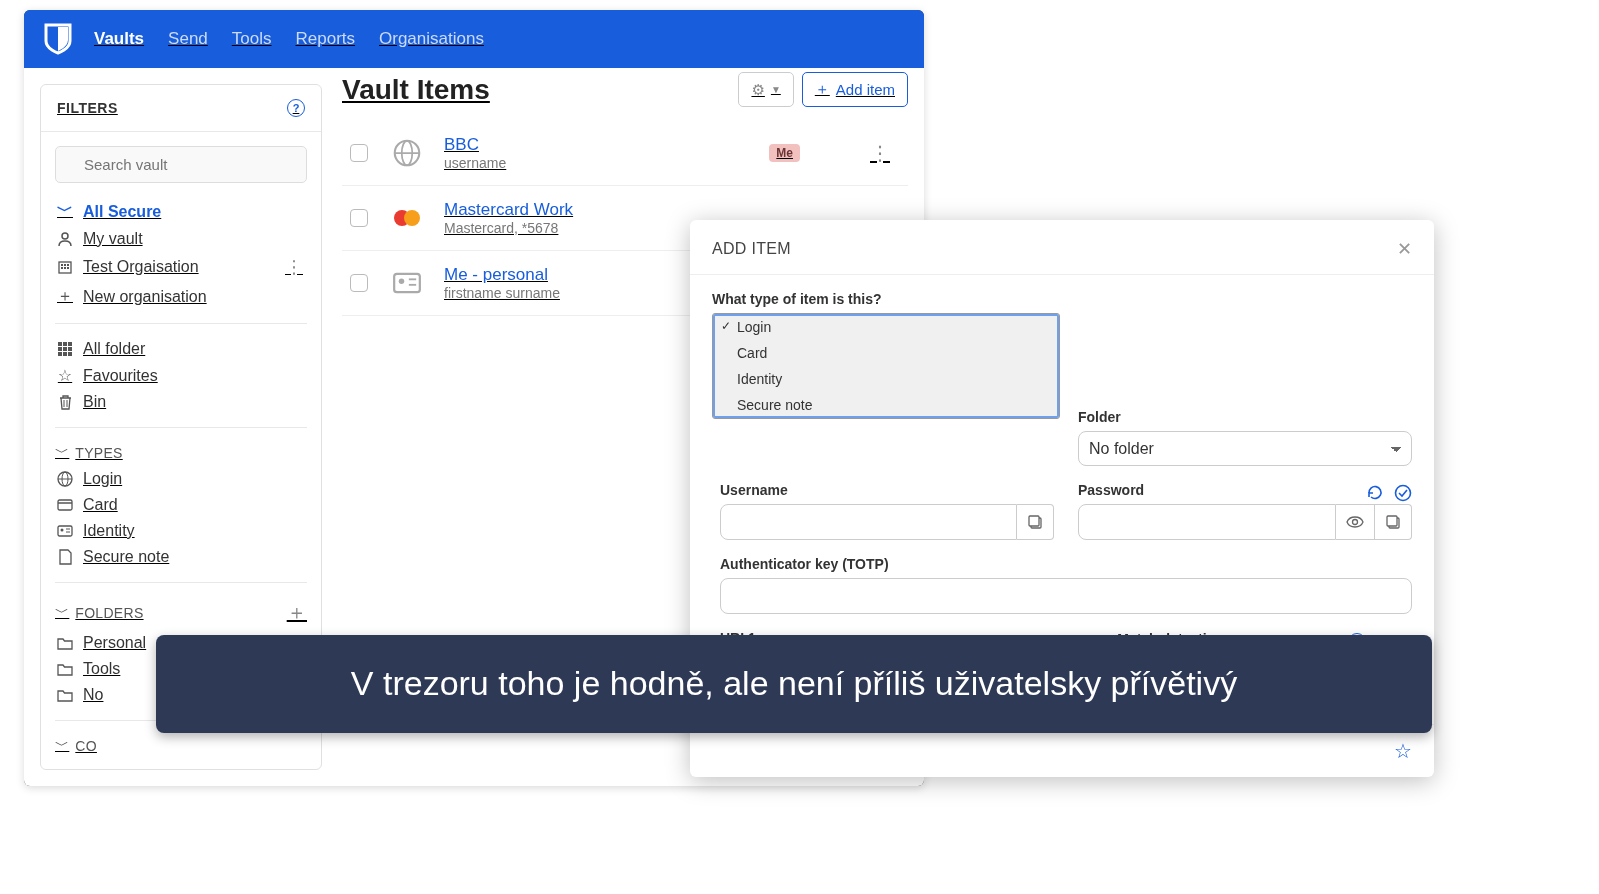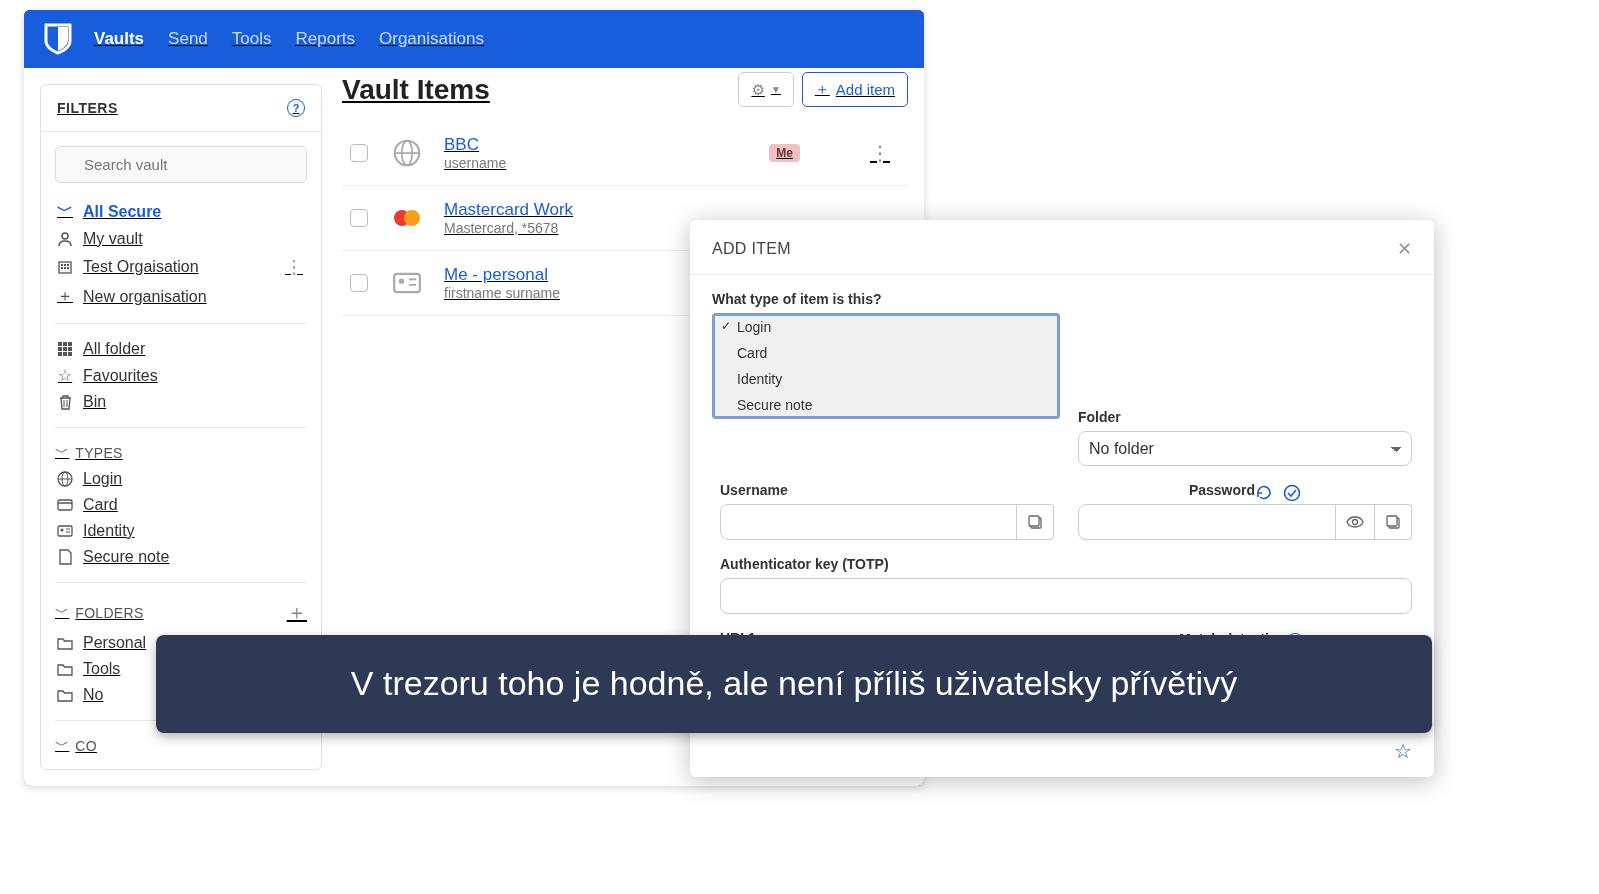--- a/index.html
+++ b/index.html
@@ -54,21 +54,21 @@
 
 
 .modal { position:absolute; top:220px; left:690px; width:744px; background:#fff; border-radius:6px; box-shadow:0 4px 24px rgba(0,0,0,0.25); }
 .modal-head { display:flex; align-items:center; justify-content:space-between; padding:18px 22px 14px; border-bottom:1px solid #eee; }
 .modal-head h2 { font-size:16px; font-weight:500; color:#444; letter-spacing:0.3px; }
 .close-x { color:#999; font-size:18px; cursor:pointer; }
 .modal-body { padding:16px 22px 20px; }
 .mb-row { display:flex; gap:24px; margin-bottom:16px;margin-left:8px; }
 .mb-col { flex:1; }
 .lbl { font-size:14px; font-weight:700; color:#333; margin-bottom:6px; display:block; }
-.lbl-row { display:flex; align-items:center; justify-content:center; }
+.lbl-row { display:flex; align-items:center; justify-content:space-between; }
 .lbl-row .icons { display:flex; gap:10px; }
 .lbl-row .icons span{ color:#175ddc; cursor:pointer; display:flex;}
 .sel, .inp { width:100%; padding:8px 10px; border:1px solid #ccc; border-radius:8px; font-size:16px; color:#333; background:#fff; }
 .sel { appearance:none; background-image: linear-gradient(45deg, transparent 50%, #666 50%), linear-gradient(135deg, #666 50%, transparent 50%); background-position: calc(100% - 15px) 15px, calc(100% - 10px) 15px; background-size: 5px 5px; background-repeat:no-repeat; }
 .input-group { display:flex; }
 .input-group .inp { border-top-right-radius:0; border-bottom-right-radius:0; }
 .input-group .ig-btn { border:1px solid #ccc; border-left:0; padding:0 10px; display:flex;align-items:center; background:#fff; color:#666; cursor:pointer; }
 .input-group .ig-btn:last-child { border-radius:0 4px 4px 0; }
 
 .dropdown-open { position:relative; }

